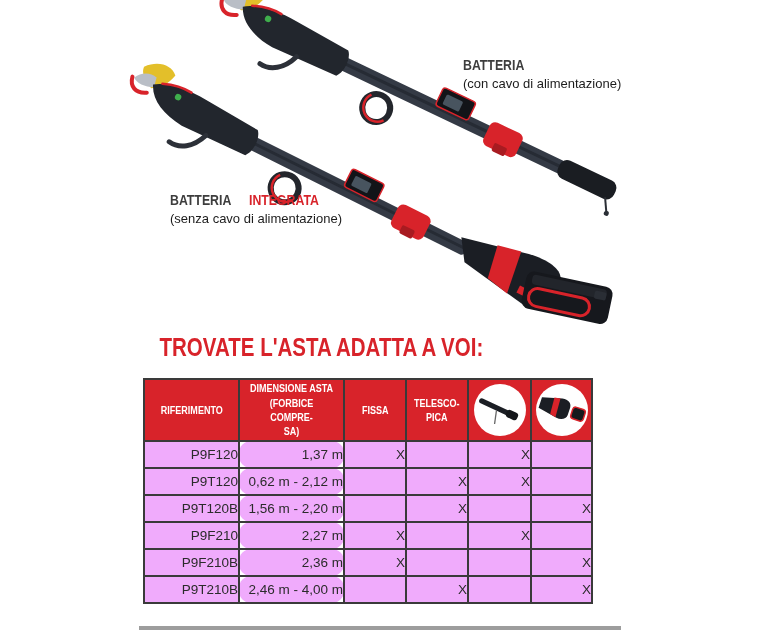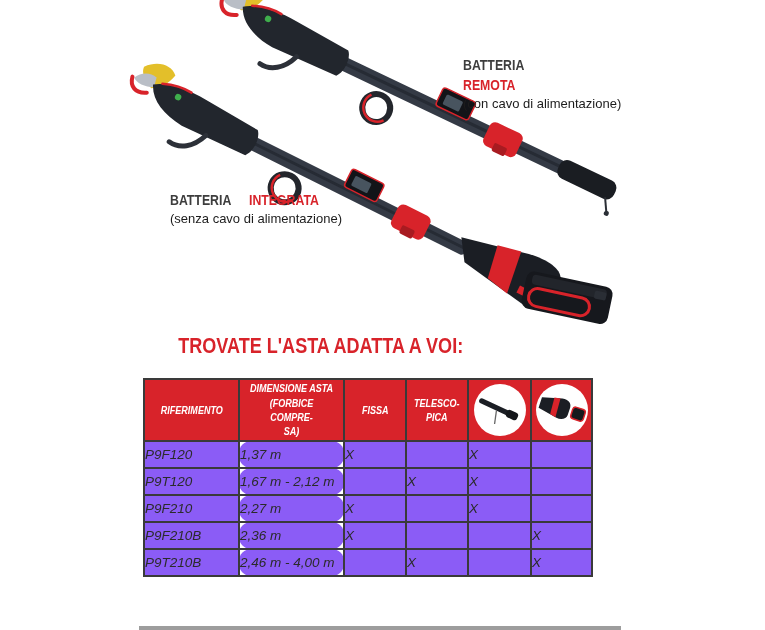--- a/index.html
+++ b/index.html
@@ -15,34 +15,34 @@
   .cond{display:inline-block;transform:scaleX(0.82);transform-origin:left center;
         font-weight:bold;white-space:pre-line;}
   .cond-c{transform-origin:center center;}
   .lbl-dark{color:#3d3d3d;font-size:15px;}
   .lbl-red{color:#d8232a;font-size:15px;}
   .lbl-note{color:#1c1c1c;font-size:13px;font-weight:normal;margin-top:1px;}
   .inline-pair .lbl-dark,.inline-pair .lbl-red{display:inline-block;}
   .plabel-integrated .inline-pair{margin-left:0;}
   .section-title{
     position:absolute;left:0;top:333px;width:642px;text-align:center;
-    color:#d8232a;font-size:22px;font-weight:bold;
+    color:#d8232a;font-size:25px;font-weight:bold;
   }
   table.asta{
     position:absolute;left:143px;top:378px;border-collapse:collapse;
     table-layout:fixed;
   }
-  table.asta th,table.asta td{border:2px solid #3a3a3a;padding:0;font-style:italic;}
+  table.asta th,table.asta td{border:2px solid #3a3a3a;padding:0;}
   table.asta th{
     background:#d8232a;color:#ffffff;font-size:11px;font-weight:bold;
     text-align:center;vertical-align:middle;height:60px;line-height:1.3;
   }
   table.asta td{
-    height:25px;font-size:13.5px;color:#2b2b2b;text-align:left;
-    vertical-align:middle;background:#8b5cf6;
+    height:25px;font-size:13.5px;color:#2b2b2b;text-align:right;
+    vertical-align:middle;background:#f0abfc;
   }
   td.dim{text-align:right;padding-right:9px;border-radius:12px;}
   .c-ref{width:95px;}.c-dim{width:105px;}.c-fis{width:62px;}
   .c-tel{width:62px;}.c-ic1{width:63px;}.c-ic2{width:61px;}
   .hicon{display:block;margin:0 auto;}
   .bottom-strip{
     position:absolute;left:139px;top:626px;width:482px;height:4px;
     background:#9d9d9d;
   }
 </style>
@@ -99,21 +99,20 @@
     <g transform="translate(528,270) rotate(12)">
       <rect x="0" y="0" width="88" height="38" rx="8" fill="#16181d"></rect>
       <rect x="6" y="3" width="76" height="10" rx="4" fill="#22252b"></rect>
       <rect x="70" y="6" width="12" height="8" rx="2" fill="#2a2e35"></rect>
       <rect x="6" y="16" width="62" height="18" rx="9" fill="none" stroke="#d8232a" stroke-width="3"></rect>
     </g>
   </svg>
 
   <div class="plabel plabel-remote">
     <div><span class="cond lbl-dark">BATTERIA</span></div>
-    <div><span class="cond lbl-red">REMOTA</span></div>
     <div class="lbl-note">(con cavo di alimentazione)</div>
   </div>
 
   <div class="plabel plabel-integrated">
     <div class="inline-pair">
       <span class="cond lbl-dark">BATTERIA</span>
       <span class="cond lbl-red">INTEGRATA</span>
     </div>
     <div class="lbl-note">(senza cavo di alimentazione)</div>
   </div>
@@ -167,25 +166,33 @@
     <tr>
       <td>P9F120</td>
       <td class="dim">1,37 m</td>
       <td>X</td>
       <td></td>
       <td>X</td>
       <td></td>
     </tr>
     <tr>
       <td>P9T120</td>
-      <td class="dim">1,67 m - 2,12 m</td>
-      <td></td>
-      <td>X</td>
-      <td>X</td>
-      <td></td>
+      <td class="dim">0,62 m - 2,12 m</td>
+      <td></td>
+      <td>X</td>
+      <td>X</td>
+      <td></td>
+    </tr>
+    <tr>
+      <td>P9T120B</td>
+      <td class="dim">1,56 m - 2,20 m</td>
+      <td></td>
+      <td>X</td>
+      <td></td>
+      <td>X</td>
     </tr>
     <tr>
       <td>P9F210</td>
       <td class="dim">2,27 m</td>
       <td>X</td>
       <td></td>
       <td>X</td>
       <td></td>
     </tr>
     <tr>

